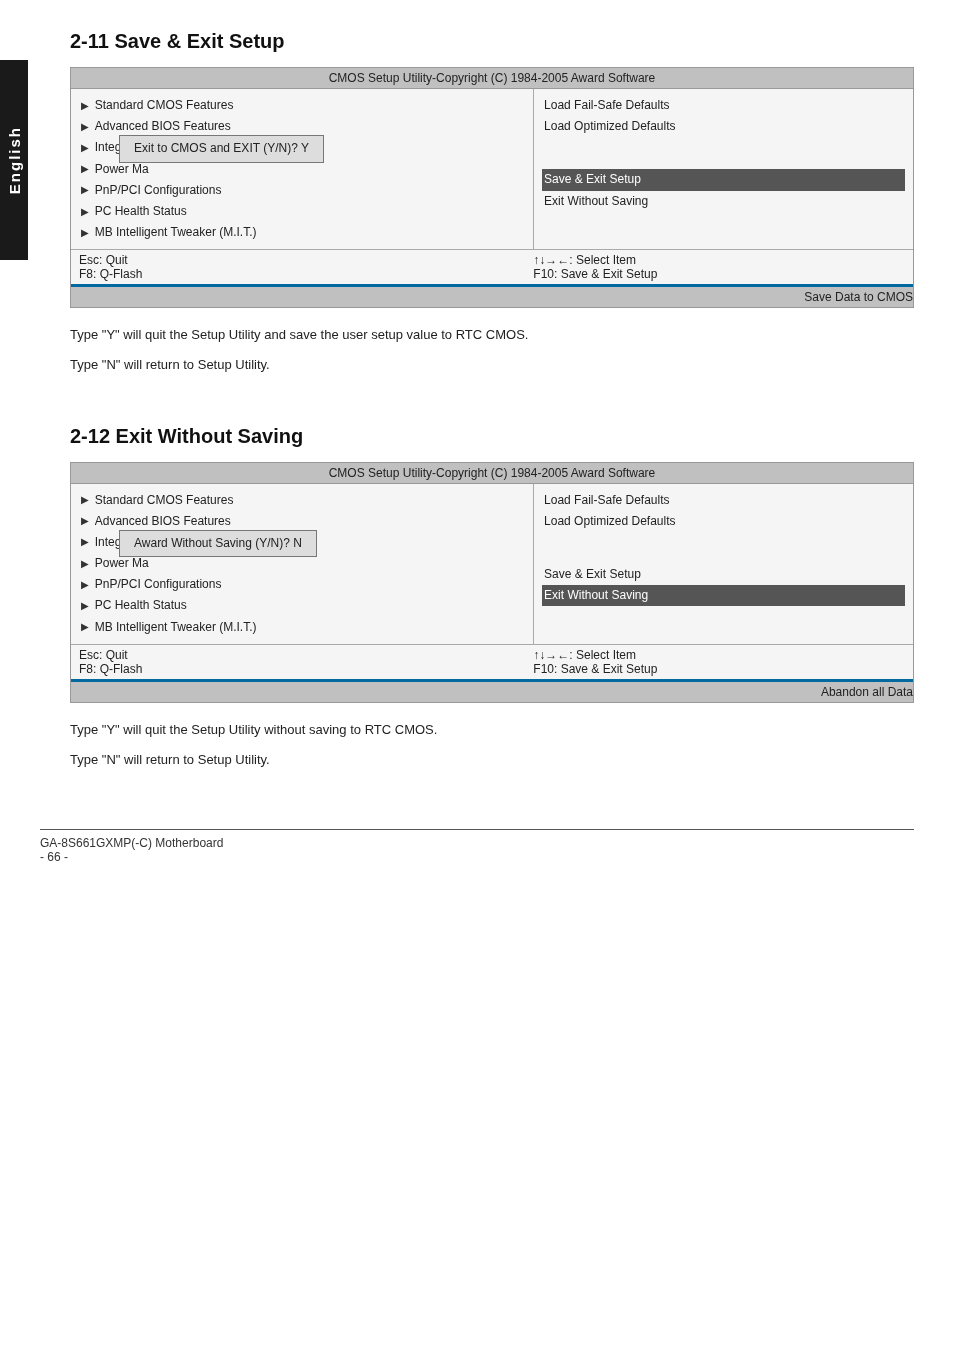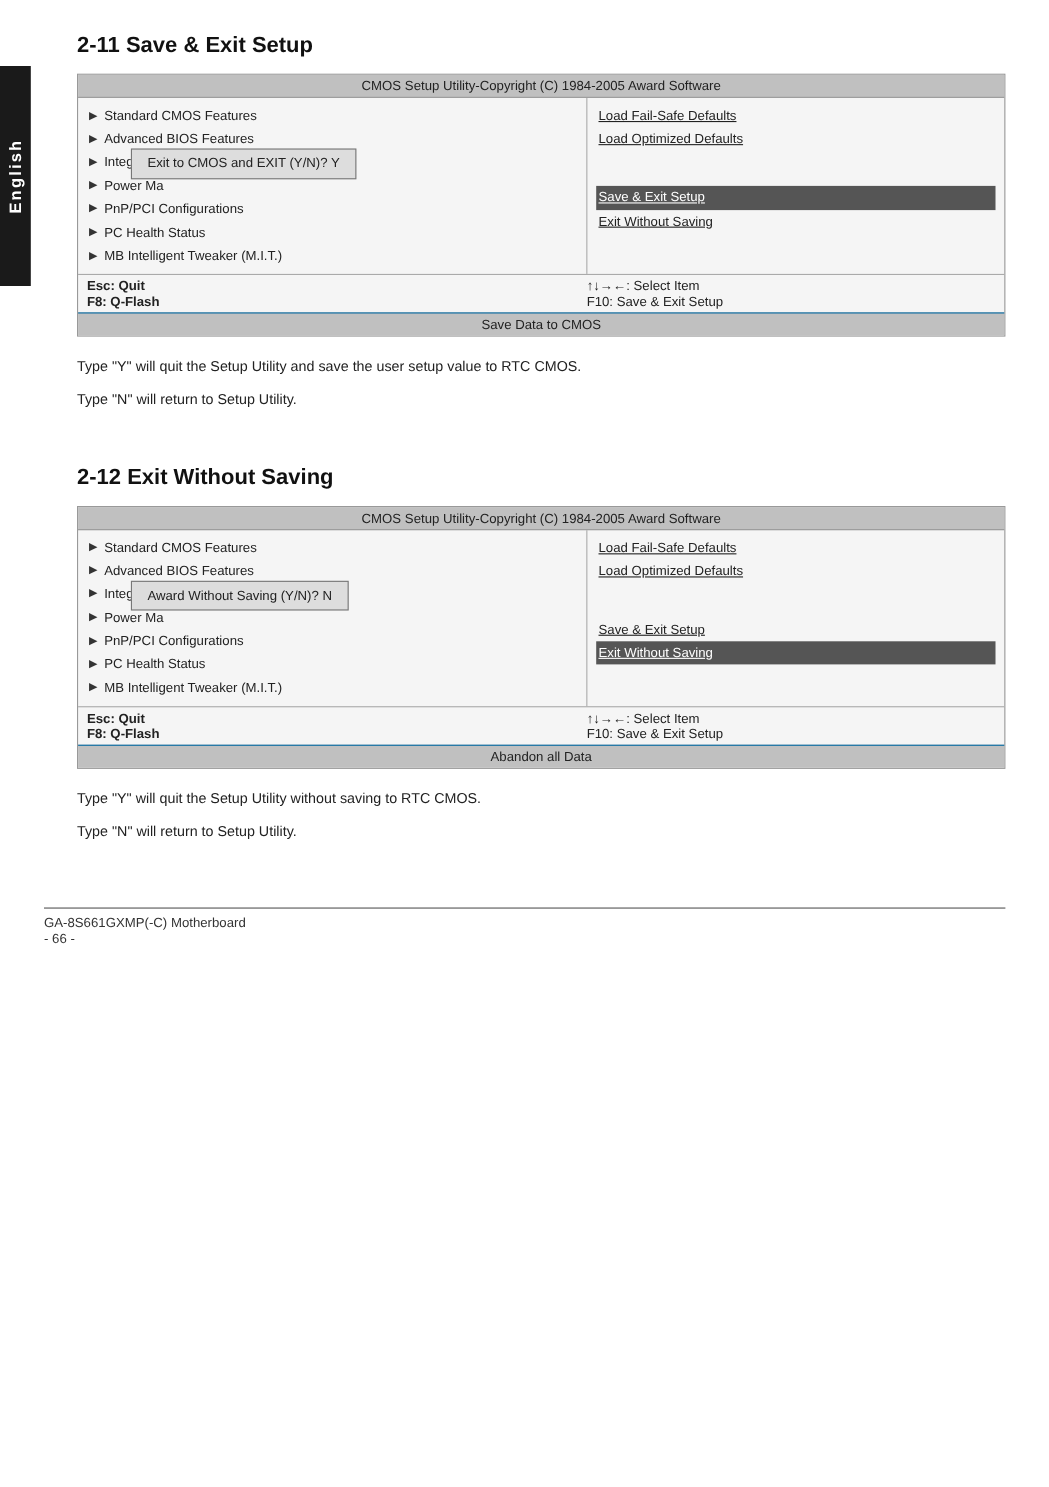--- a/index.html
+++ b/index.html
@@ -93,52 +93,50 @@
     .bios-arrow {
       margin-right: 6px;
       font-size: 10px;
       color: #333;
     }
 
     .bios-right-item {
       padding: 1px 2px;
       font-size: 12px;
       line-height: 1.6;
-      text-decoration: underline;
     }
 
     .bios-right-item.highlighted {
       background: #555;
       color: #fff;
     }
 
     
     .bios-footer {
       border-top: 1px solid #aaa;
       display: flex;
       padding: 3px 8px;
       font-size: 12px;
     }
 
     .bios-footer-left {
       width: 55%;
-      font-weight: bold;
     }
 
     .bios-footer-right {
       width: 45%;
     }
 
     
     .bios-status-bar {
       background: #c0c0c0;
-      text-align: center;
+      text-align: right;
       padding: 3px 0;
       font-size: 12px;
-      border-top: 1px solid #0369a1;
+      border-top: 3px solid #0369a1;
     }
 
     
     .body-text {
       font-size: 13px;
       line-height: 1.7;
       margin-bottom: 8px;
     }
 
     

